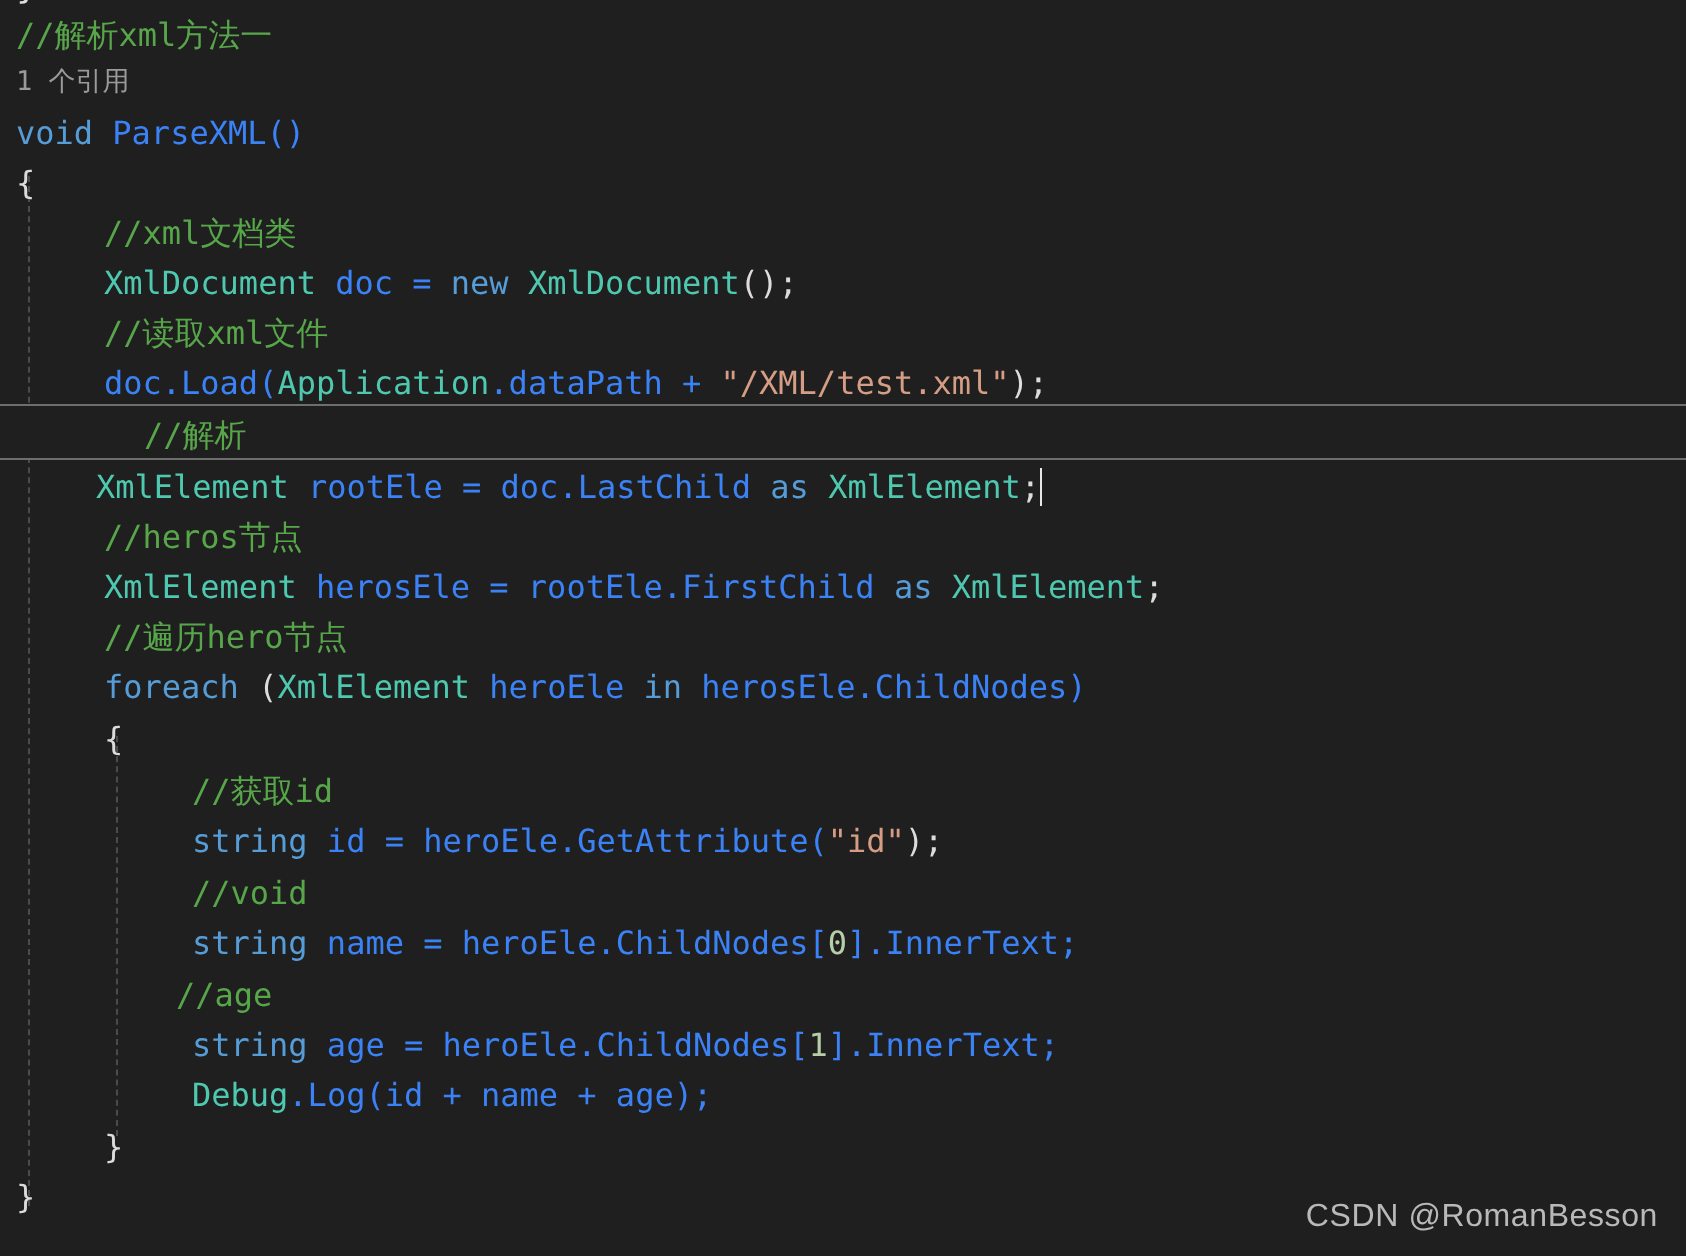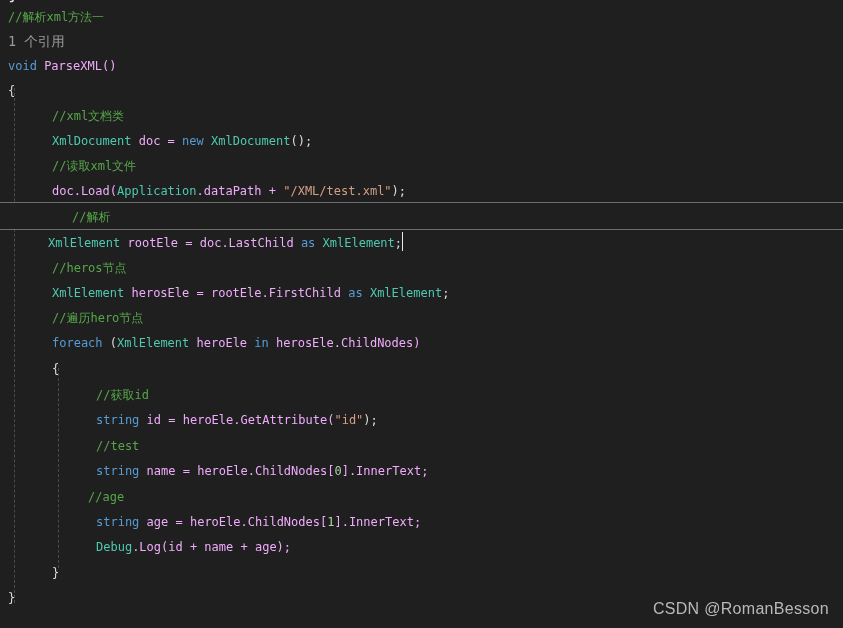--- a/index.html
+++ b/index.html
@@ -43,21 +43,21 @@
   }
 
   
   .line {
     position: absolute;
     left: 0;
     width: 843px;
     height: 25px;
     line-height: 25px;
     white-space: pre;
-    font-size: 12px;
+    font-size: 16px;
     letter-spacing: 0px;
     color: #dcdcdc;
   }
   .line .txt { display: inline; }
 
   
   .codelens {
     position: absolute;
     left: 0;
     width: 843px;
@@ -68,21 +68,21 @@
     color: #9a9a9a;
     font-family: "DejaVu Sans Mono", monospace;
   }
 
   
   .cmt  { color: #57a64a; }     
   .kw   { color: #569cd6; }     
   .type { color: #4ec9b0; }     
   .str  { color: #d69d85; }     
   .num  { color: #b5cea8; }     
-  .pln  { color: #f0abfc; }     
+  .pln  { color: #3b82f6; }     
   .punc { color: #dcdcdc; }     
 
   
   .caret {
     display: inline-block;
     width: 1px;
     height: 19px;
     background: #e8e8e8;
     vertical-align: -4px;
     margin-left: 0px;
@@ -137,21 +137,21 @@
       <div class="line" style="top: 179px; padding-left: 52px;"><span class="txt pln">doc.Load(</span><span class="txt type">Application</span><span class="txt pln">.dataPath + </span><span class="txt str">"/XML/test.xml"</span><span class="txt punc">);</span></div>
       <div class="line" style="top: 205px; padding-left: 72px;"><span class="txt cmt">//解析</span></div>
       <div class="line" style="top: 231px; padding-left: 48px;"><span class="txt type">XmlElement</span><span class="txt pln"> rootEle = doc.LastChild </span><span class="txt kw">as</span><span class="txt pln"> </span><span class="txt type">XmlElement</span><span class="txt punc">;</span><span class="caret"></span></div>
       <div class="line" style="top: 256px; padding-left: 52px;"><span class="txt cmt">//heros节点</span></div>
       <div class="line" style="top: 281px; padding-left: 52px;"><span class="txt type">XmlElement</span><span class="txt pln"> herosEle = rootEle.FirstChild </span><span class="txt kw">as</span><span class="txt pln"> </span><span class="txt type">XmlElement</span><span class="txt punc">;</span></div>
       <div class="line" style="top: 306px; padding-left: 52px;"><span class="txt cmt">//遍历hero节点</span></div>
       <div class="line" style="top: 331px; padding-left: 52px;"><span class="txt kw">foreach</span><span class="txt punc"> (</span><span class="txt type">XmlElement</span><span class="txt pln"> heroEle </span><span class="txt kw">in</span><span class="txt pln"> herosEle.ChildNodes)</span></div>
       <div class="line" style="top: 357px; padding-left: 52px;"><span class="txt punc">{</span></div>
       <div class="line" style="top: 383px; padding-left: 96px;"><span class="txt cmt">//获取id</span></div>
       <div class="line" style="top: 408px; padding-left: 96px;"><span class="txt kw">string</span><span class="txt pln"> id = heroEle.GetAttribute(</span><span class="txt str">"id"</span><span class="txt punc">);</span></div>
-      <div class="line" style="top: 434px; padding-left: 96px;"><span class="txt cmt">//test</span></div>
+      <div class="line" style="top: 434px; padding-left: 96px;"><span class="txt cmt">//void</span></div>
       <div class="line" style="top: 459px; padding-left: 96px;"><span class="txt kw">string</span><span class="txt pln"> name = heroEle.ChildNodes[</span><span class="txt num">0</span><span class="txt pln">].InnerText;</span></div>
       <div class="line" style="top: 485px; padding-left: 88px;"><span class="txt cmt">//age</span></div>
       <div class="line" style="top: 510px; padding-left: 96px;"><span class="txt kw">string</span><span class="txt pln"> age = heroEle.ChildNodes[</span><span class="txt num">1</span><span class="txt pln">].InnerText;</span></div>
       <div class="line" style="top: 535px; padding-left: 96px;"><span class="txt type">Debug</span><span class="txt pln">.Log(id + name + age);</span></div>
       <div class="line" style="top: 561px; padding-left: 52px;"><span class="txt punc">}</span></div>
       <div class="line" style="top: 586px; padding-left: 8px;"><span class="txt punc">}</span></div>
     </div>
 
   <div id="watermark">CSDN @RomanBesson</div>
 

